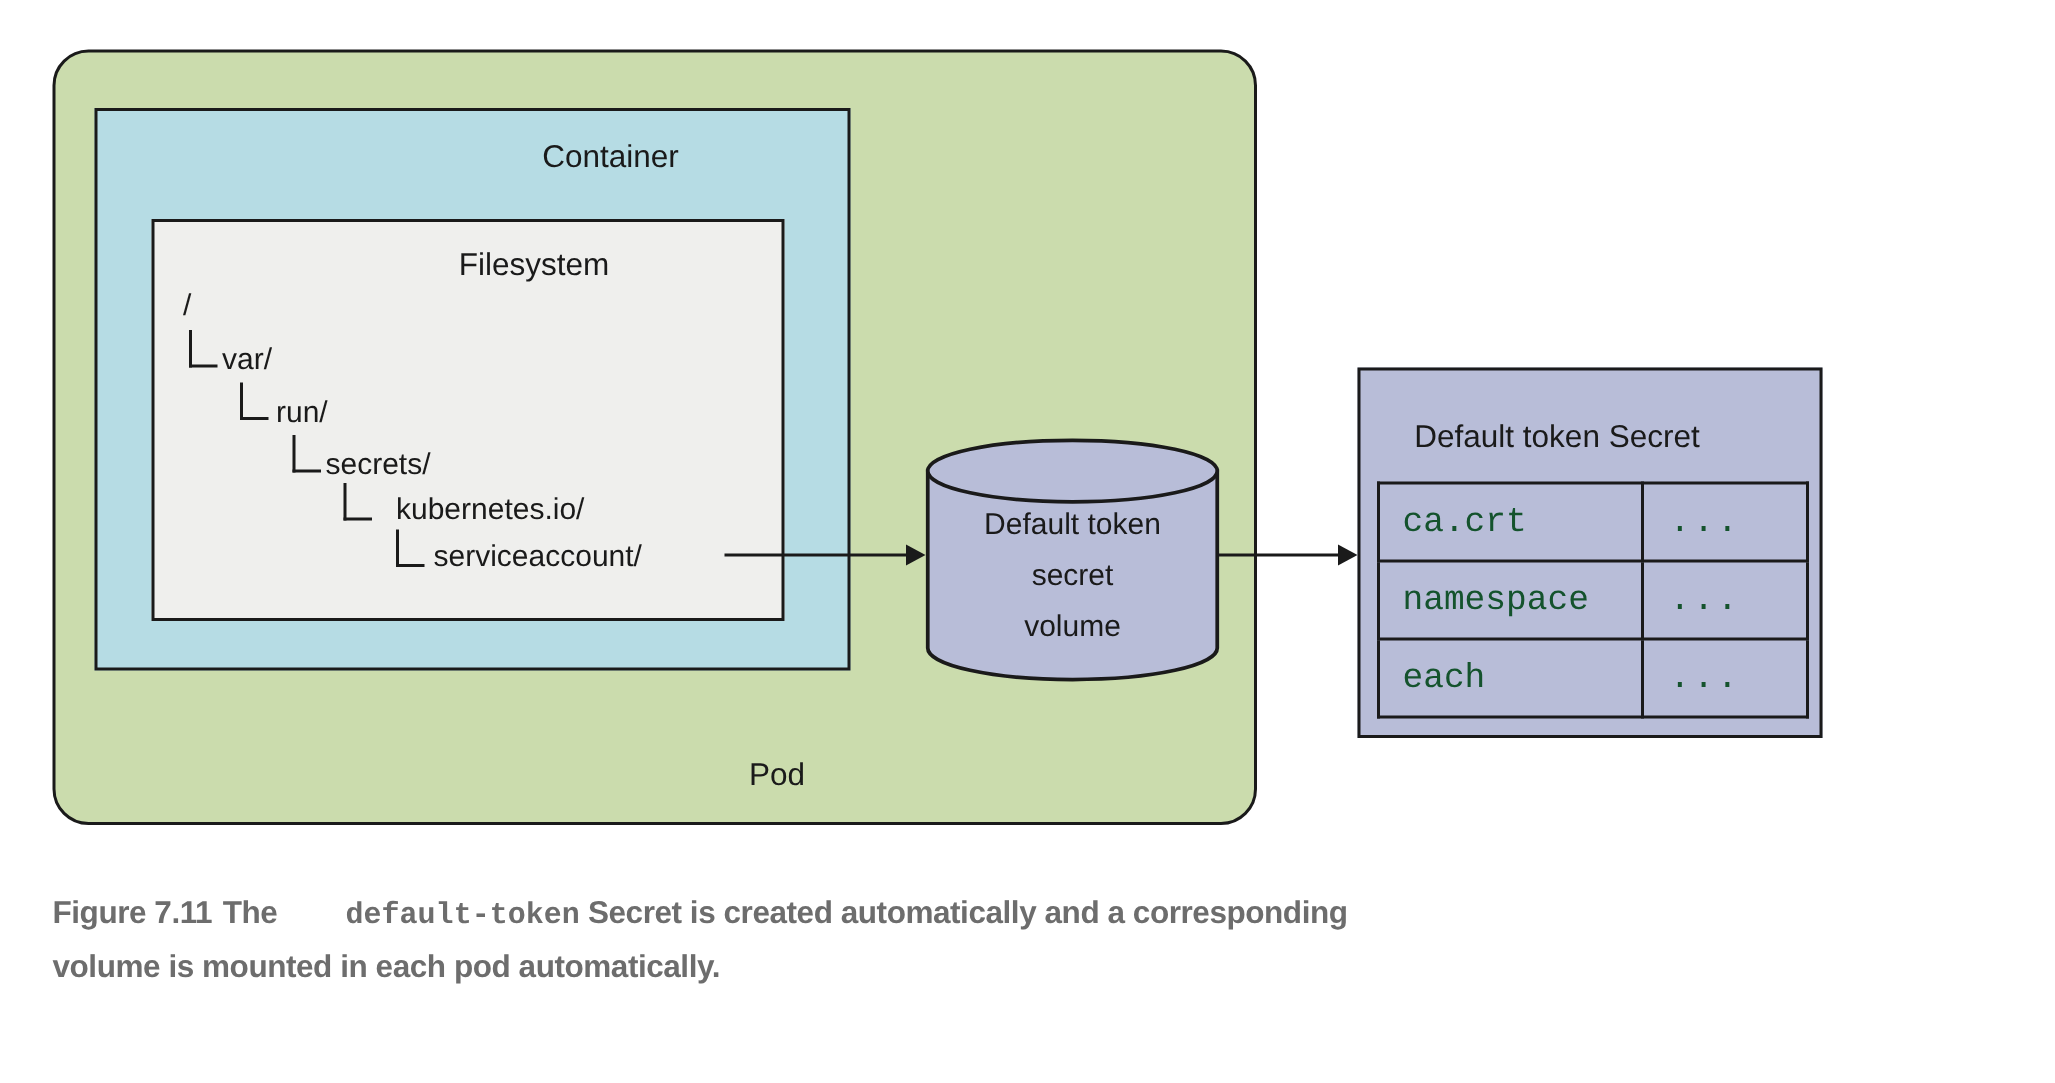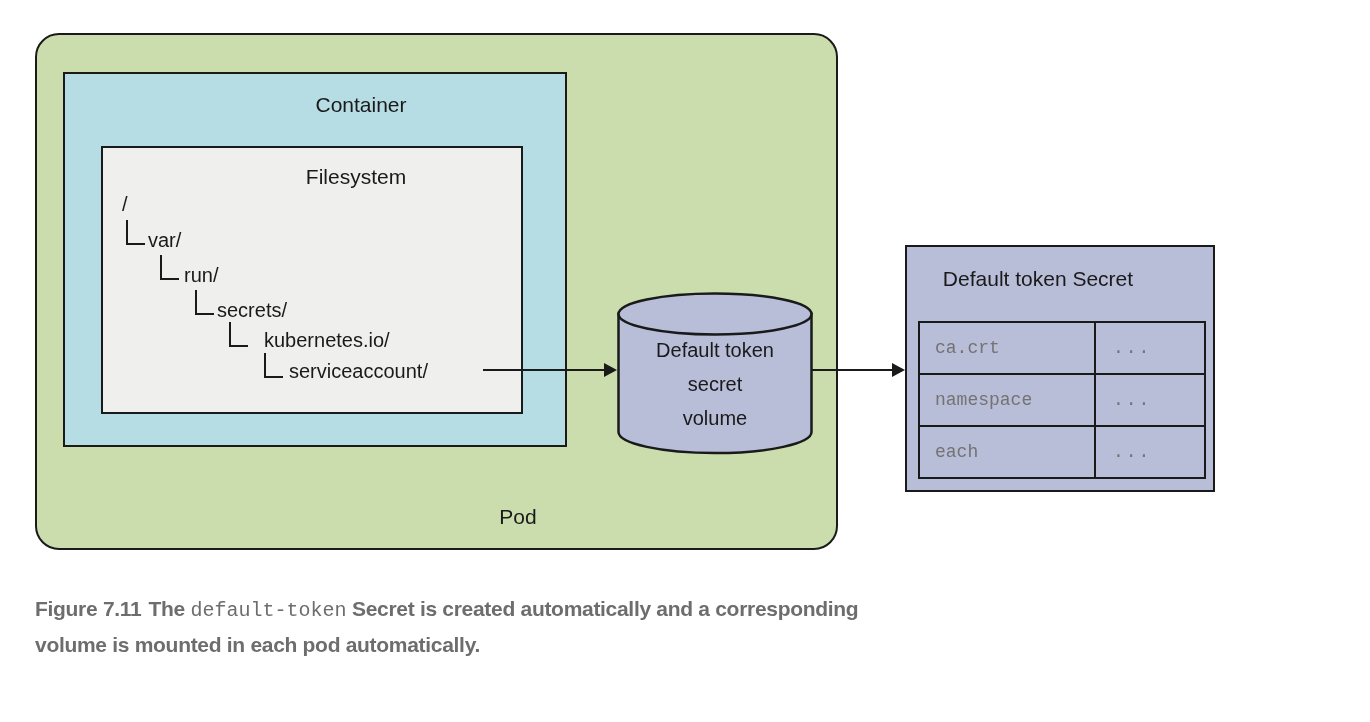--- a/index.html
+++ b/index.html
@@ -20,21 +20,21 @@
     text-align:center; font-size:21px; color:#1a1a1a;
   }
 
   
   .container-box {
     left:63px; top:72px; width:504px; height:375px;
     background:#b6dce4; border:2px solid #1a1a1a;
   }
   .container-label {
     position:absolute; left:63px; top:93px; width:596px;
-    text-align:center; font-size:21px; color:#1a1a1a;
+    text-align:center; font-size:21px; color:#1a1a1a;padding-left:46px;
   }
 
   
   .fs-box {
     left:101px; top:146px; width:422px; height:268px;
     background:#efefed; border:2px solid #1a1a1a;
   }
   .fs-label {
     position:absolute; left:101px; top:165px; width:422px;
     text-align:center; font-size:21px; color:#1a1a1a;padding-left:44px;
@@ -80,44 +80,44 @@
     text-align:center; font-size:20px; line-height:34px; color:#1a1a1a;
     white-space:pre-line;
   }
 
   
   .secret-box {
     left:905px; top:245px; width:310px; height:247px;
     background:#b8bdd8; border:2px solid #1a1a1a;
   }
   .secret-title {
-    position:absolute; left:905px; top:267px; width:266px;
+    position:absolute; left:905px; top:280px; width:266px;
     text-align:center; font-size:21px; color:#1a1a1a;
   }
   table.secret-table {
     position:absolute; left:918px; top:321px;
     border-collapse:collapse; table-layout:fixed;
   }
   table.secret-table td {
     border:2px solid #1a1a1a; height:48px;
-    font-family:"Liberation Mono", monospace; font-size:18px; color:#737373;
+    font-family:"Liberation Mono", monospace; font-size:23px; color:#14532d;
   }
   td.k { width:158px; padding-left:15px; }
   td.v { width:90px;  padding-left:17px; letter-spacing:2px; }
 
   
   .caption {
     position:absolute; left:35px; top:592px; width:1280px;
     font-size:21px; font-weight:bold; color:#6d6d6d;
     line-height:34px; letter-spacing:-0.3px;
   }
   .caption .fig { margin-right:7px; }
   .caption .code {
-    font-family:"Liberation Mono", monospace; font-weight:normal;
-    font-size:20px; letter-spacing:0;
+    font-family:"Liberation Mono", monospace; font-weight:bold;
+    font-size:20px; letter-spacing:0;margin-left:40px;
   }
 </style>
 </head>
 <body>
 
 <div id="canvas">
 
   <div class="box pod"></div>
   <div class="pod-label">Pod</div>
 

